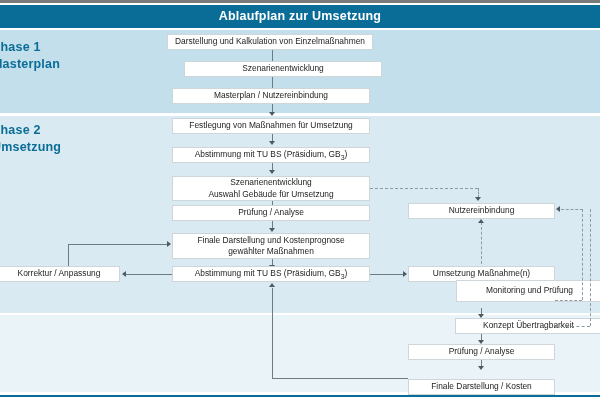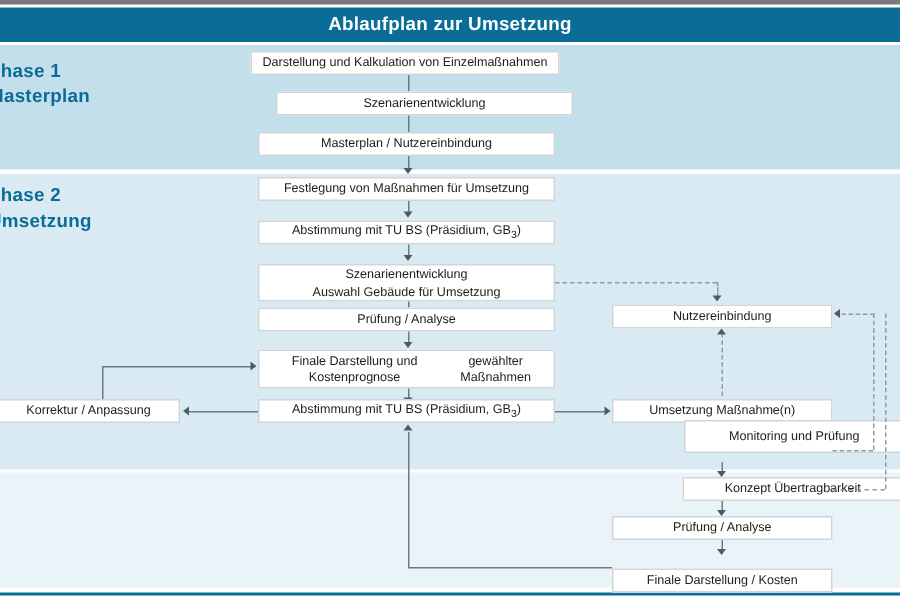--- a/index.html
+++ b/index.html
@@ -117,21 +117,21 @@
   </div>
   <div class="ln vln" style="left:272px;top:201px;height:7px;"></div>
   <div class="arrow-d" style="left:269px;top:206px;"></div>
 
   <div class="box" style="left:172px;top:205px;width:198px;height:16px;">
     <span>Prüfung / Analyse</span>
   </div>
   <div class="ln vln" style="left:272px;top:221px;height:9px;"></div>
   <div class="arrow-d" style="left:269px;top:228px;"></div>
 
-  <div class="box" style="left:172px;top:233px;width:198px;height:26px;flex-direction:row;">
+  <div class="box" style="left:172px;top:233px;width:198px;height:26px;flex-direction:column;">
     <span>Finale Darstellung und Kostenprognose</span>
     <span>gewählter Maßnahmen</span>
   </div>
   <div class="ln vln" style="left:272px;top:259px;height:8px;"></div>
   <div class="arrow-d" style="left:269px;top:265px;"></div>
 
   <div class="box" style="left:172px;top:266px;width:198px;height:16px;">
     <span>Abstimmung mit TU BS (Präsidium, GB<sub>3</sub>)</span>
   </div>
 

